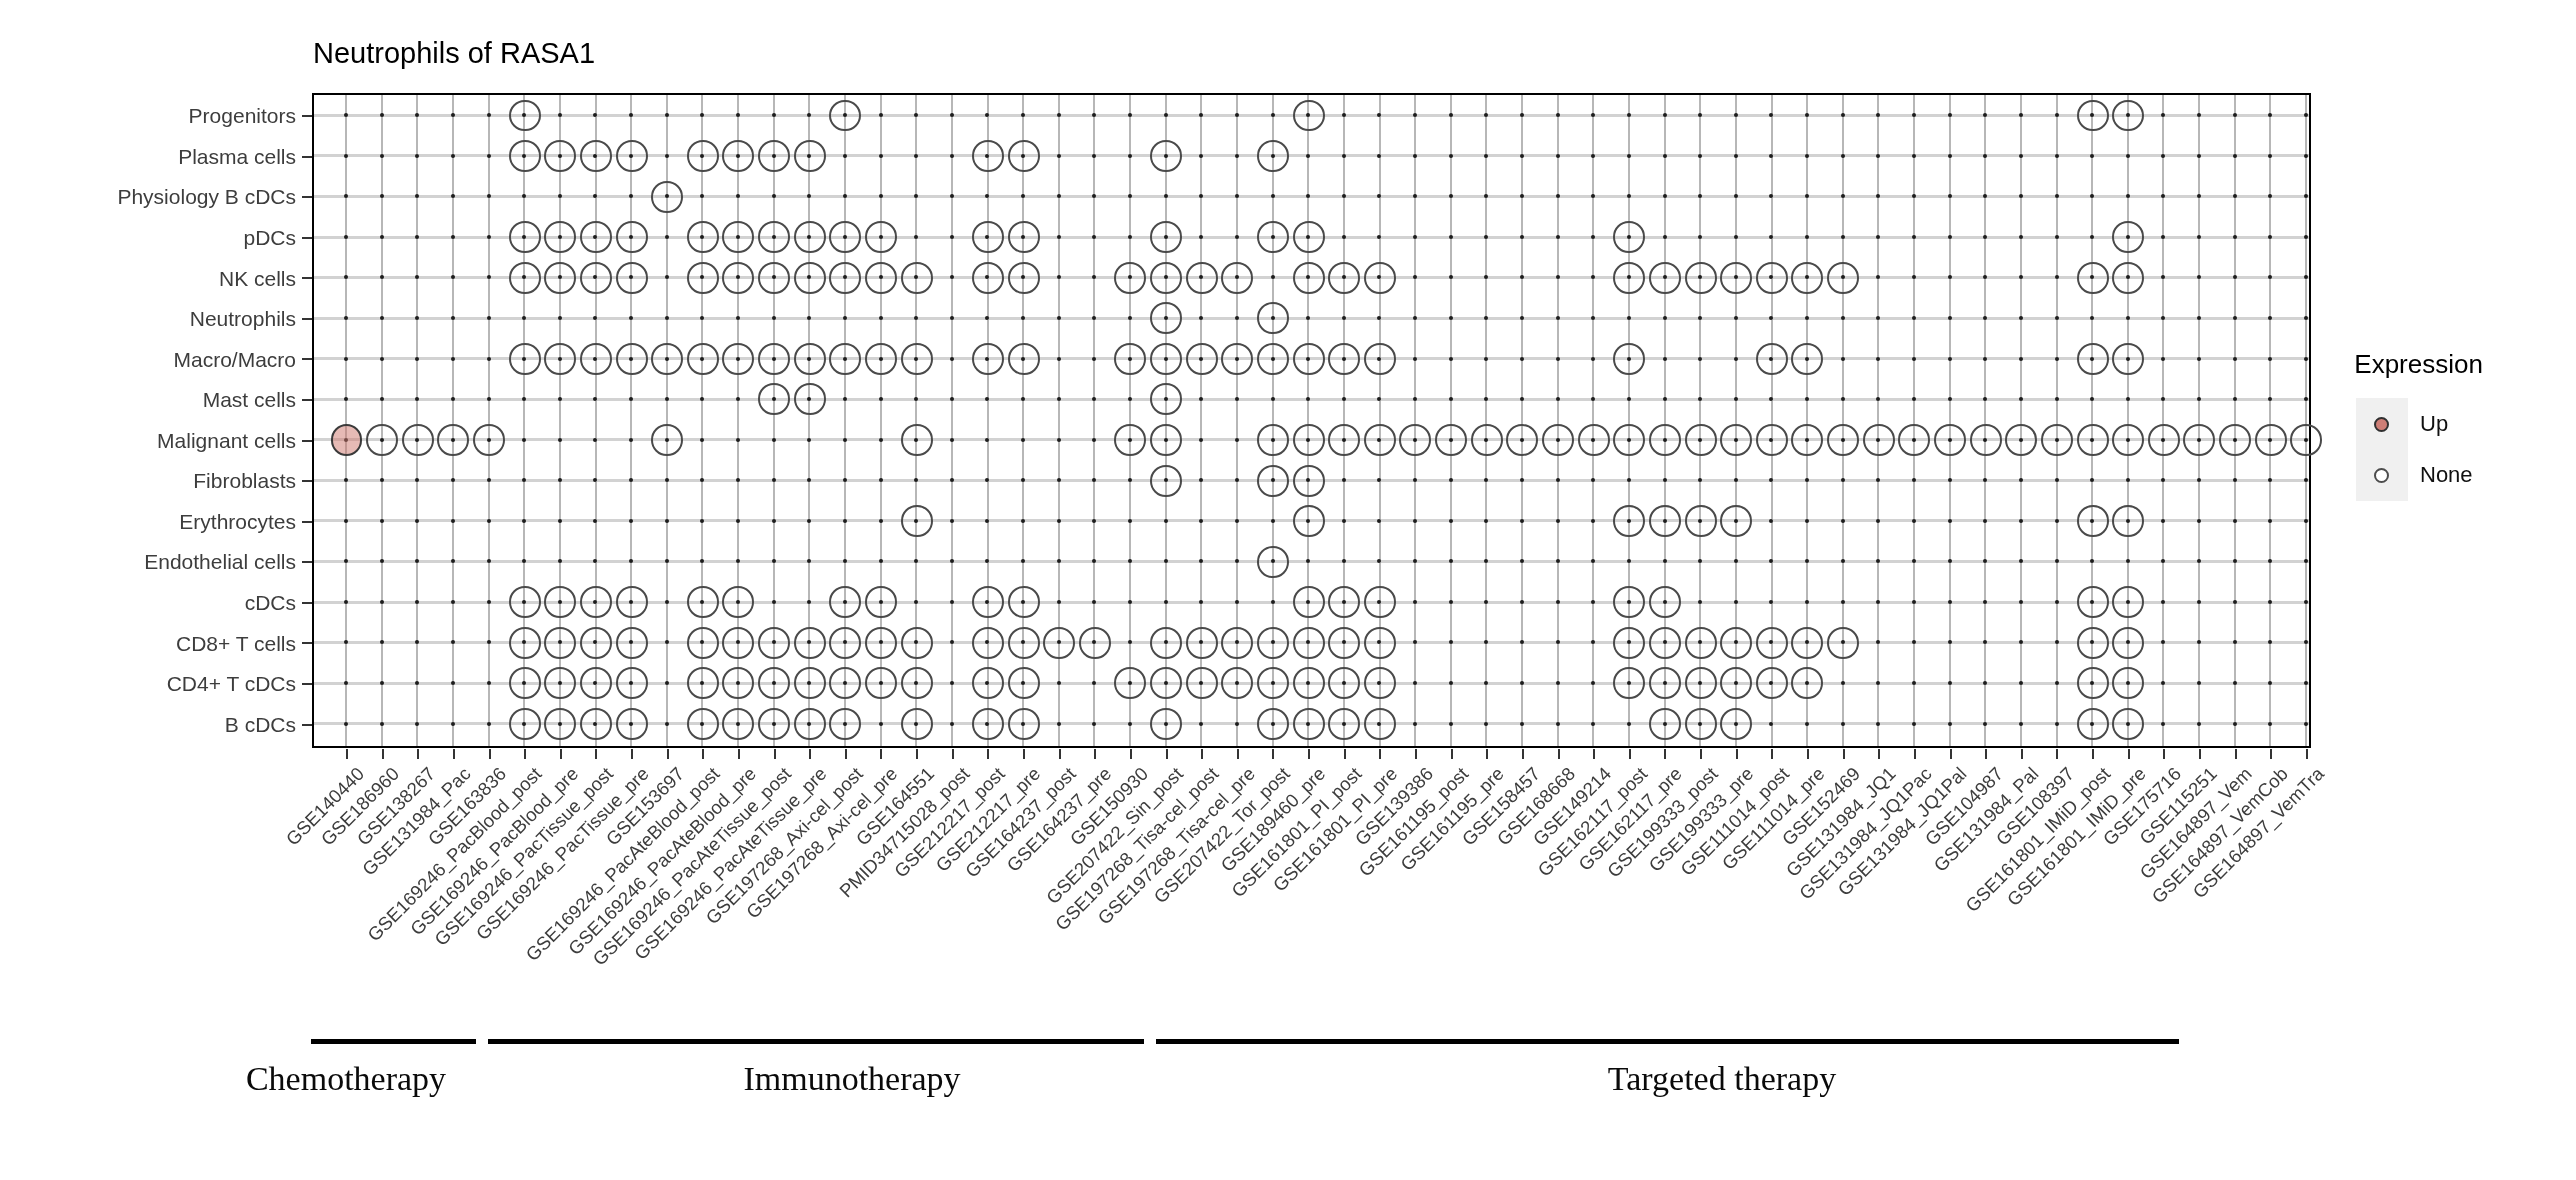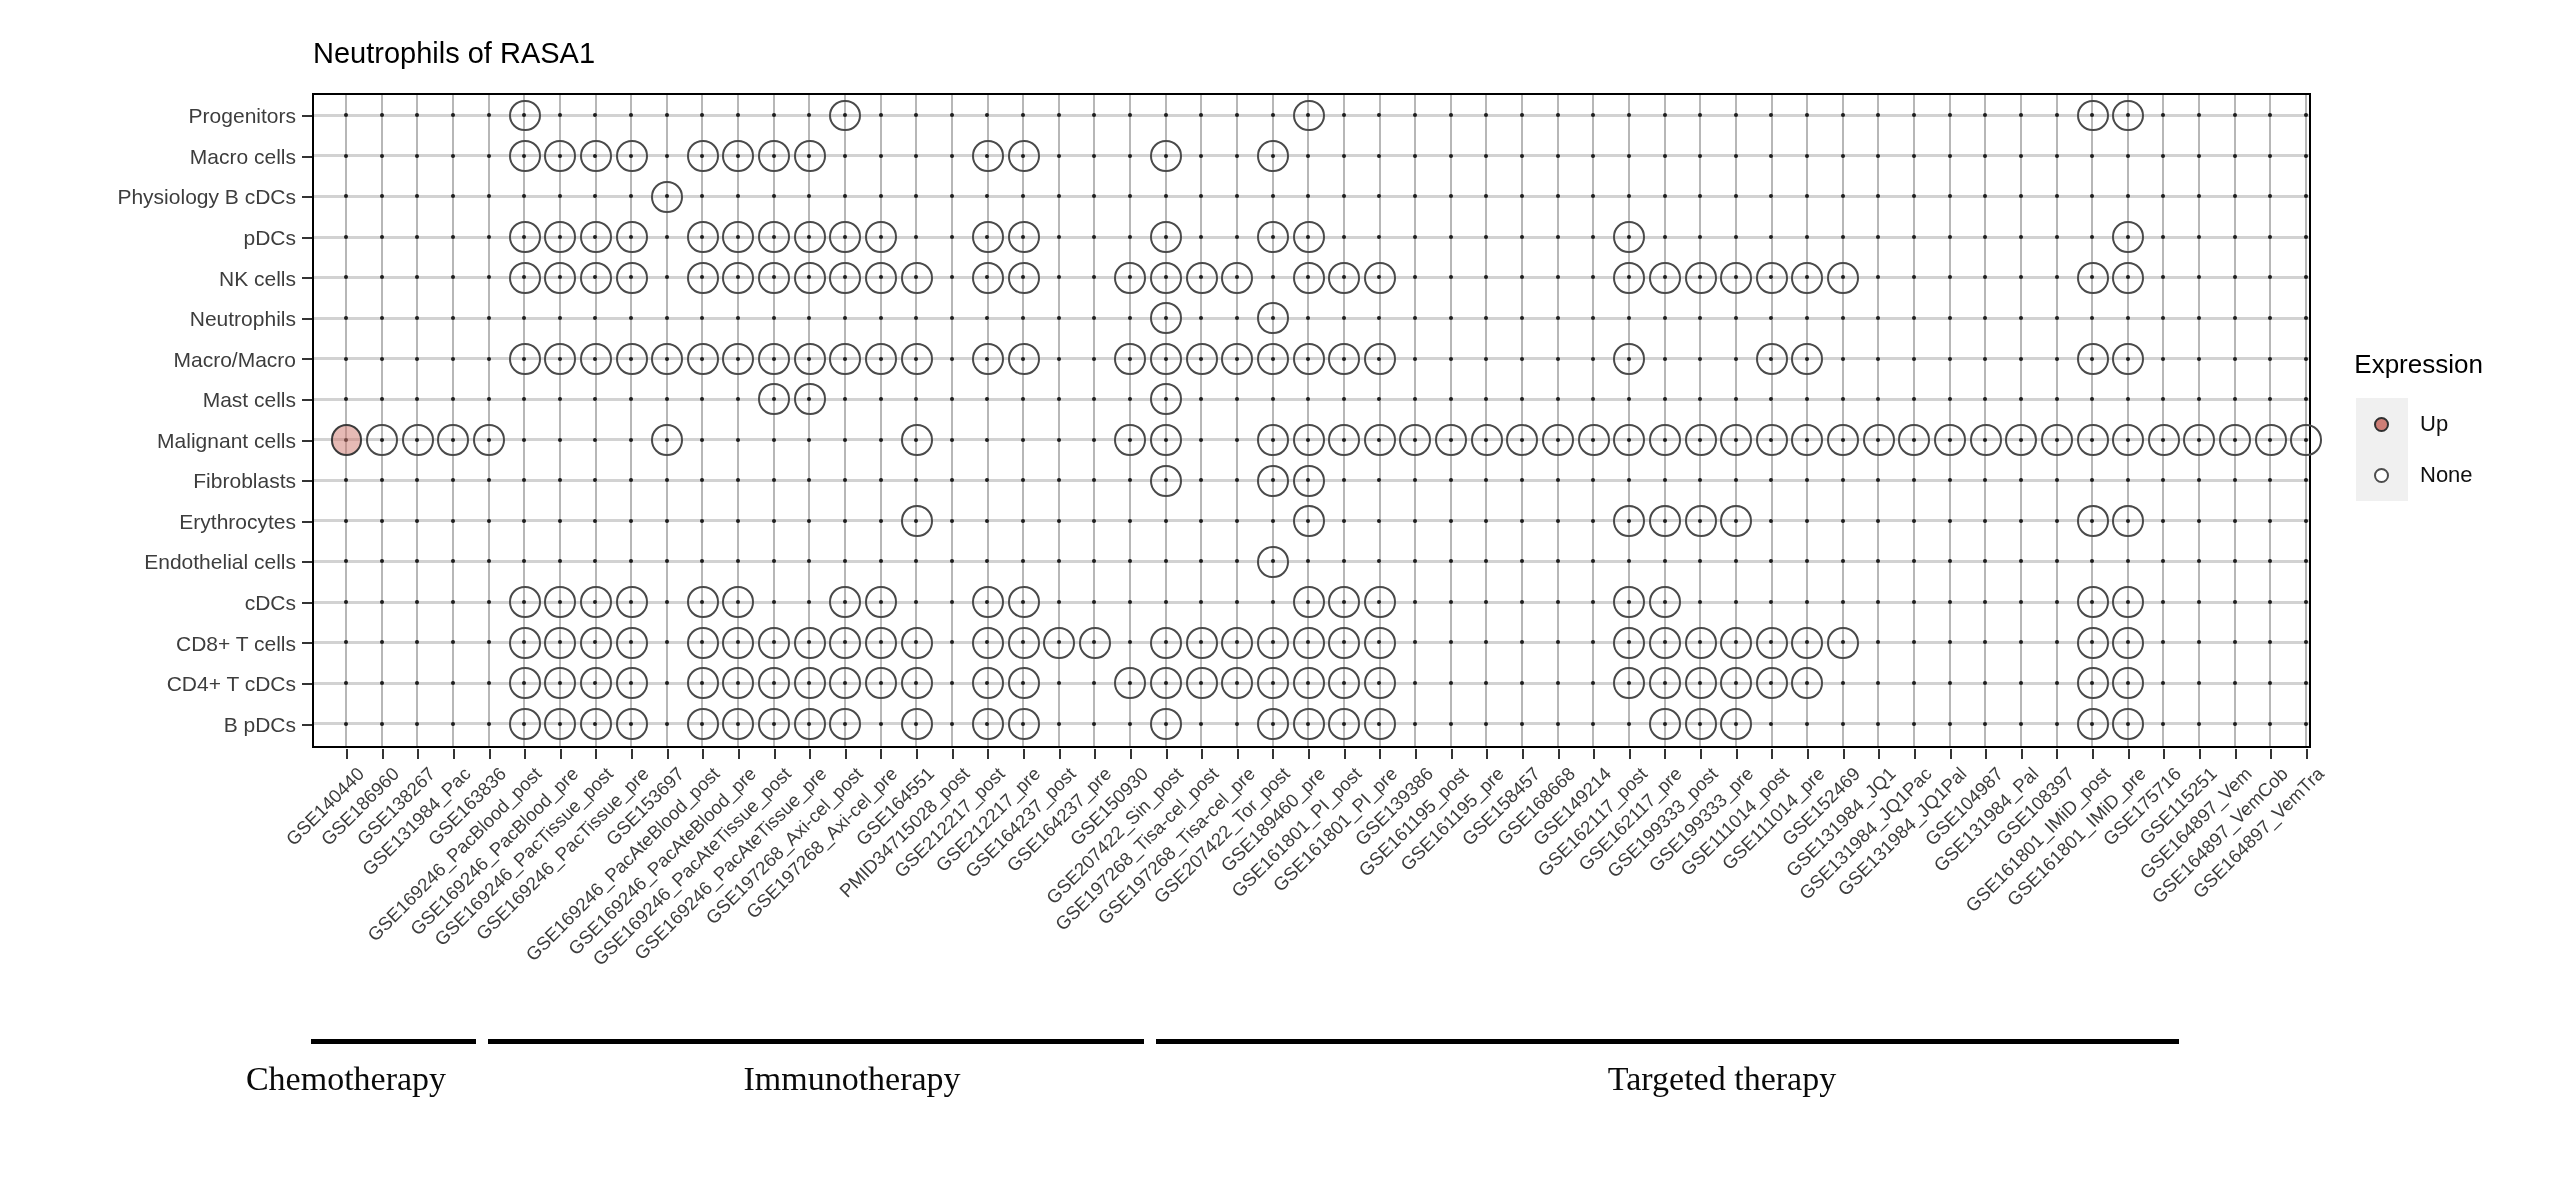--- a/index.html
+++ b/index.html
@@ -1251,21 +1251,21 @@
       <div class="circ" style="left: 1335px; top: 613px;"></div>
       <div class="circ" style="left: 1371px; top: 613px;"></div>
       <div class="circ" style="left: 1406px; top: 613px;"></div>
       <div class="circ" style="left: 1763px; top: 613px;"></div>
       <div class="circ" style="left: 1798px; top: 613px;"></div>
     </div>
   <div id="axes">
       <div class="ytick" style="left: 302px; top: 115px;"></div>
       <div class="ylab" style="right: 2280px; top: 103px;">Progenitors</div>
       <div class="ytick" style="left: 302px; top: 156px;"></div>
-      <div class="ylab" style="right: 2280px; top: 144px;">Macro cells</div>
+      <div class="ylab" style="right: 2280px; top: 144px;">Plasma cells</div>
       <div class="ytick" style="left: 302px; top: 196px;"></div>
       <div class="ylab" style="right: 2280px; top: 184px;">Physiology B cDCs</div>
       <div class="ytick" style="left: 302px; top: 237px;"></div>
       <div class="ylab" style="right: 2280px; top: 225px;">pDCs</div>
       <div class="ytick" style="left: 302px; top: 277px;"></div>
       <div class="ylab" style="right: 2280px; top: 266px;">NK cells</div>
       <div class="ytick" style="left: 302px; top: 318px;"></div>
       <div class="ylab" style="right: 2280px; top: 306px;">Neutrophils</div>
       <div class="ytick" style="left: 302px; top: 358px;"></div>
       <div class="ylab" style="right: 2280px; top: 347px;">Macro/Macro</div>
@@ -1279,21 +1279,21 @@
       <div class="ylab" style="right: 2280px; top: 509px;">Erythrocytes</div>
       <div class="ytick" style="left: 302px; top: 561px;"></div>
       <div class="ylab" style="right: 2280px; top: 549px;">Endothelial cells</div>
       <div class="ytick" style="left: 302px; top: 602px;"></div>
       <div class="ylab" style="right: 2280px; top: 590px;">cDCs</div>
       <div class="ytick" style="left: 302px; top: 642px;"></div>
       <div class="ylab" style="right: 2280px; top: 631px;">CD8+ T cells</div>
       <div class="ytick" style="left: 302px; top: 683px;"></div>
       <div class="ylab" style="right: 2280px; top: 671px;">CD4+ T cDCs</div>
       <div class="ytick" style="left: 302px; top: 724px;"></div>
-      <div class="ylab" style="right: 2280px; top: 712px;">B pDCs</div>
+      <div class="ylab" style="right: 2280px; top: 712px;">B cDCs</div>
       <div class="xtick" style="left: 346px; top: 749px;"></div>
       <div class="xlab" style="right: 2223px; top: 763px;">GSE140440</div>
       <div class="xtick" style="left: 382px; top: 749px;"></div>
       <div class="xlab" style="right: 2188px; top: 763px;">GSE186960</div>
       <div class="xtick" style="left: 417px; top: 749px;"></div>
       <div class="xlab" style="right: 2152px; top: 763px;">GSE138267</div>
       <div class="xtick" style="left: 453px; top: 749px;"></div>
       <div class="xlab" style="right: 2116px; top: 763px;">GSE131984_Pac</div>
       <div class="xtick" style="left: 489px; top: 749px;"></div>
       <div class="xlab" style="right: 2081px; top: 763px;">GSE163836</div>

